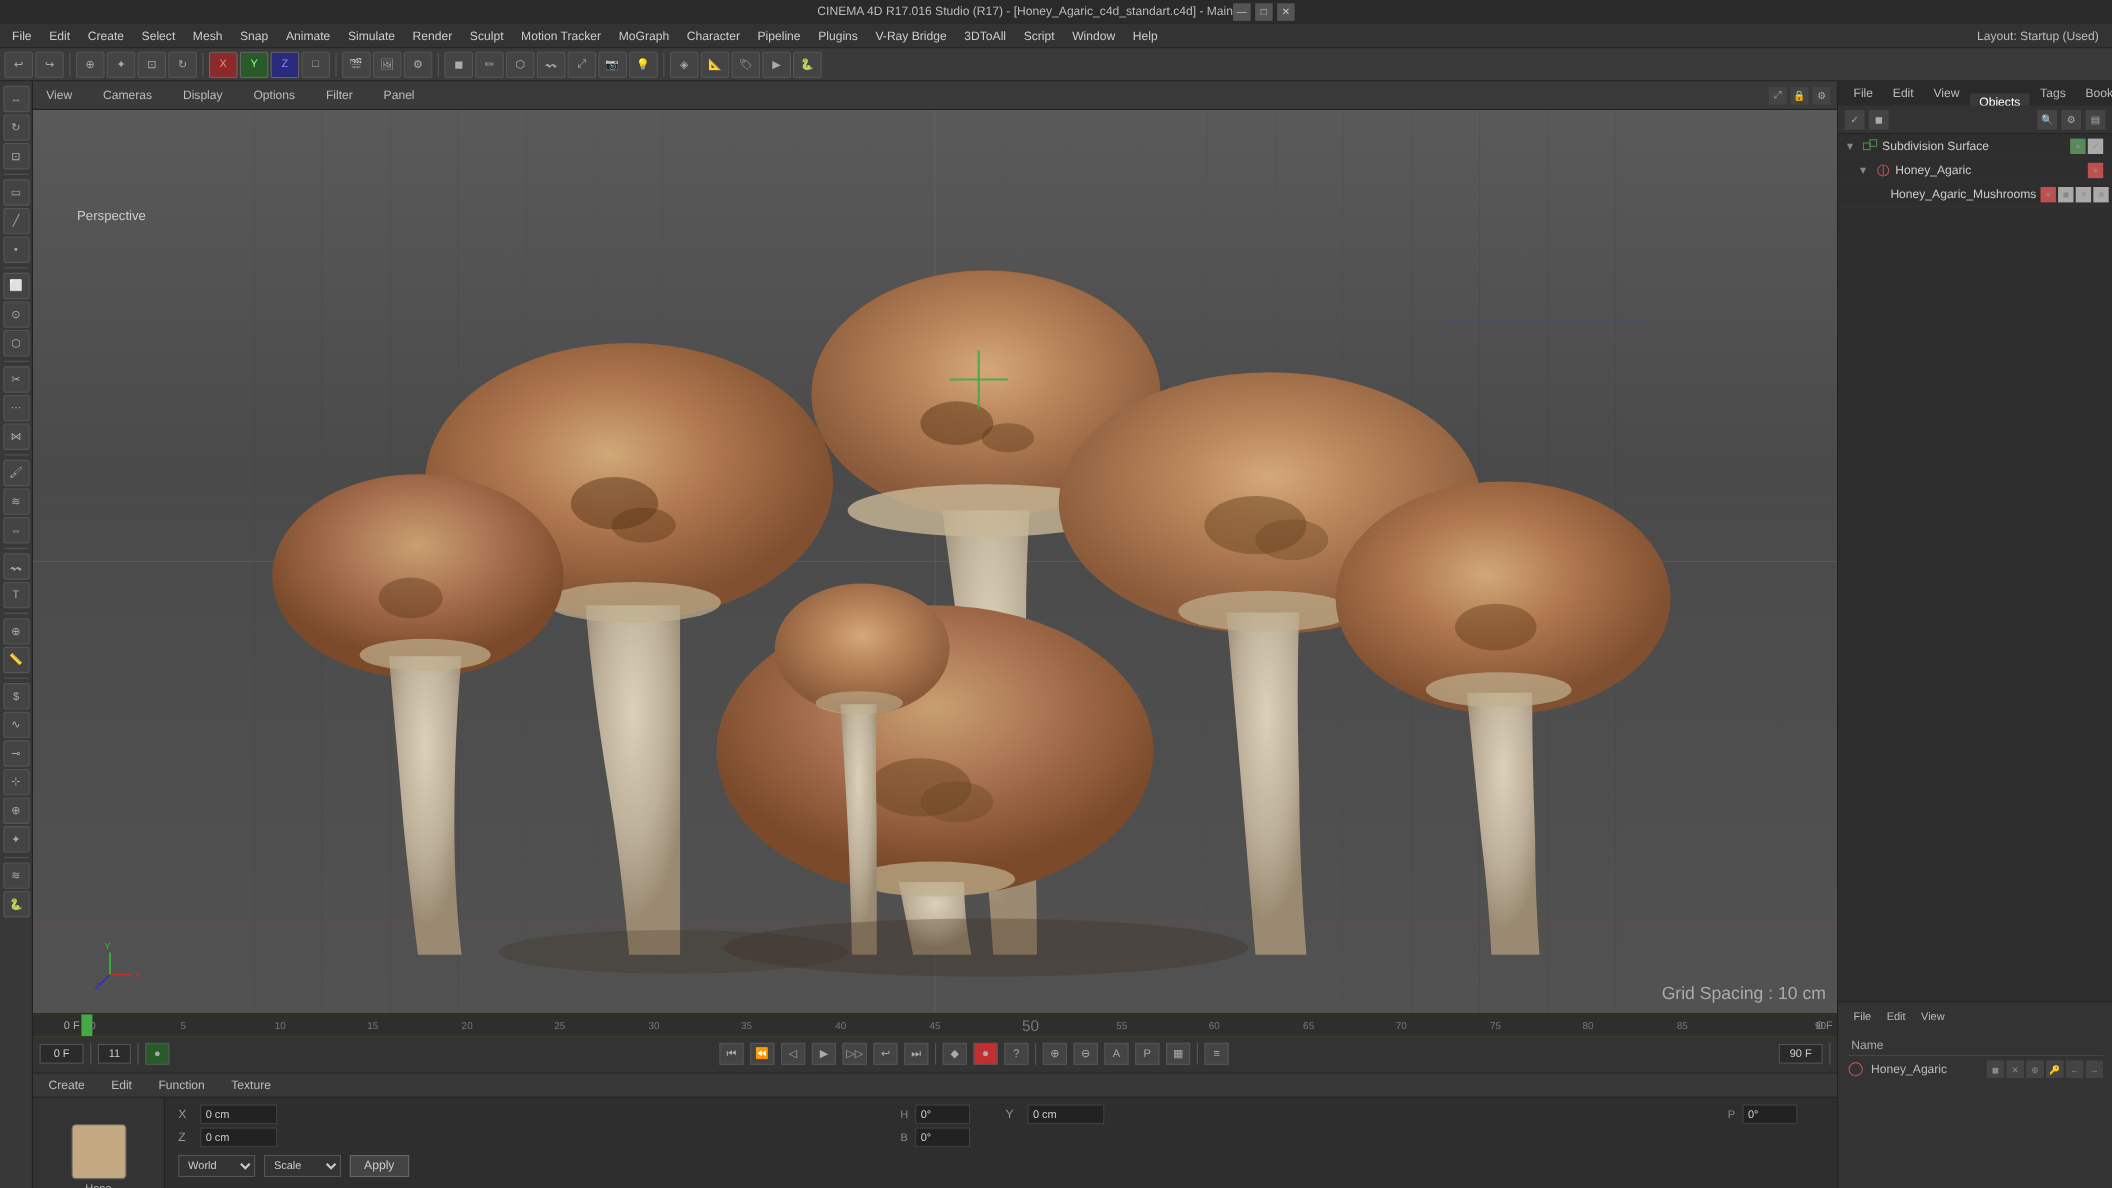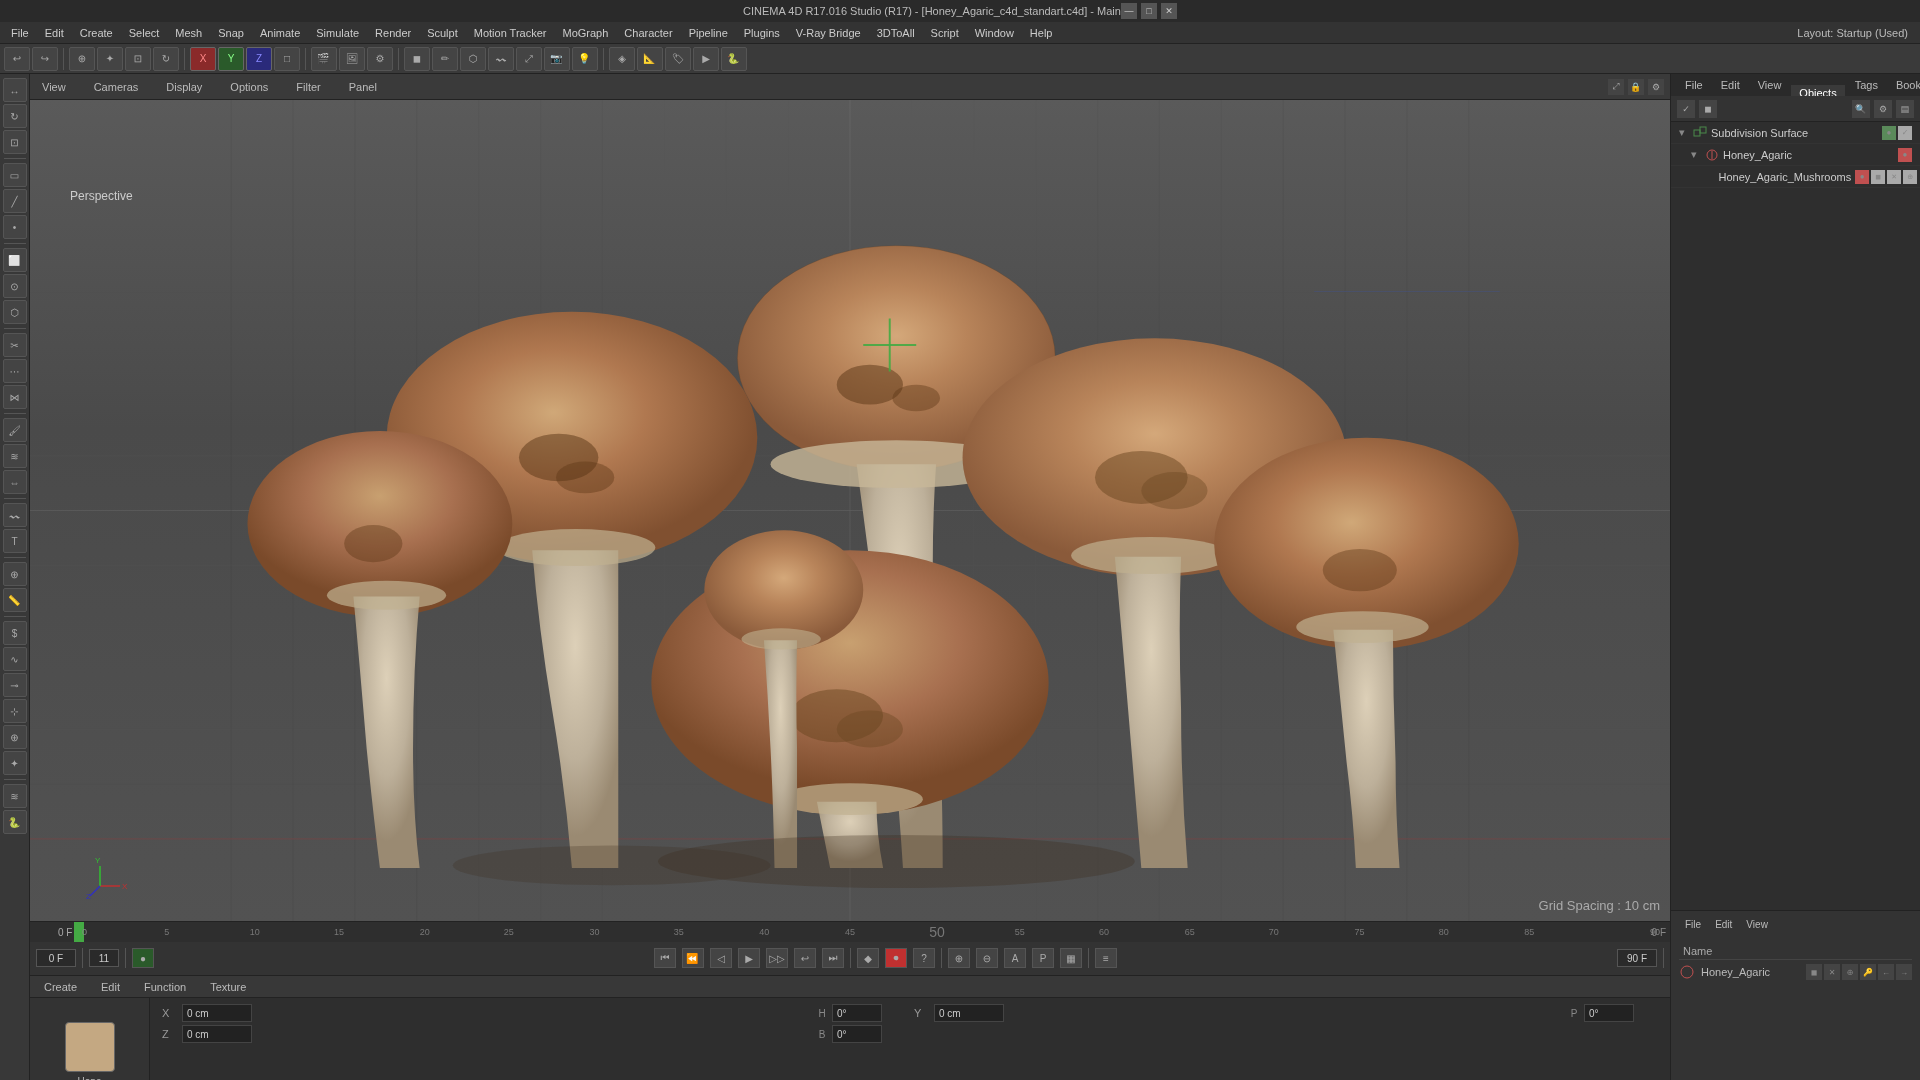--- a/index.html
+++ b/index.html
@@ -123,21 +123,21 @@
       top: 0; left: 0;
       width: 100%; height: 100%;
     }
 
     
     #grid-spacing {
       position: absolute;
       bottom: 8px;
       right: 10px;
       color: #aaa;
-      font-size: 13px;
+      font-size: 16px;
     }
 
     
     #axis-indicator {
       position: absolute;
       bottom: 20px;
       left: 55px;
       width: 50px;
       height: 50px;
     }
@@ -758,20 +758,30 @@
 
           <div class="coord-row">
             <span class="coord-label">Z</span>
             <input class="coord-input" value="0 cm" style="">
           </div>
           <div class="coord-row">
             <span class="coord-sub-label">B</span>
             <input class="coord-sub-input" value="0°" style="">
           </div>
 
+          <div style="grid-column:1/-1;display:flex;align-items:center;gap:8px;margin-top:4px;">
+            <select class="coord-dropdown">
+              <option>World</option>
+              <option>Object</option>
+            </select>
+            <select class="coord-dropdown">
+              <option>Scale</option>
+            </select>
+            <button class="apply-btn">Apply</button>
+          </div>
         </div>
       </div>
     </div>
   </div>
 
   <div id="right-panel">
 
     <div id="right-tabs">
       <span class="rt-tab">File</span>
       <span class="rt-tab">Edit</span>

